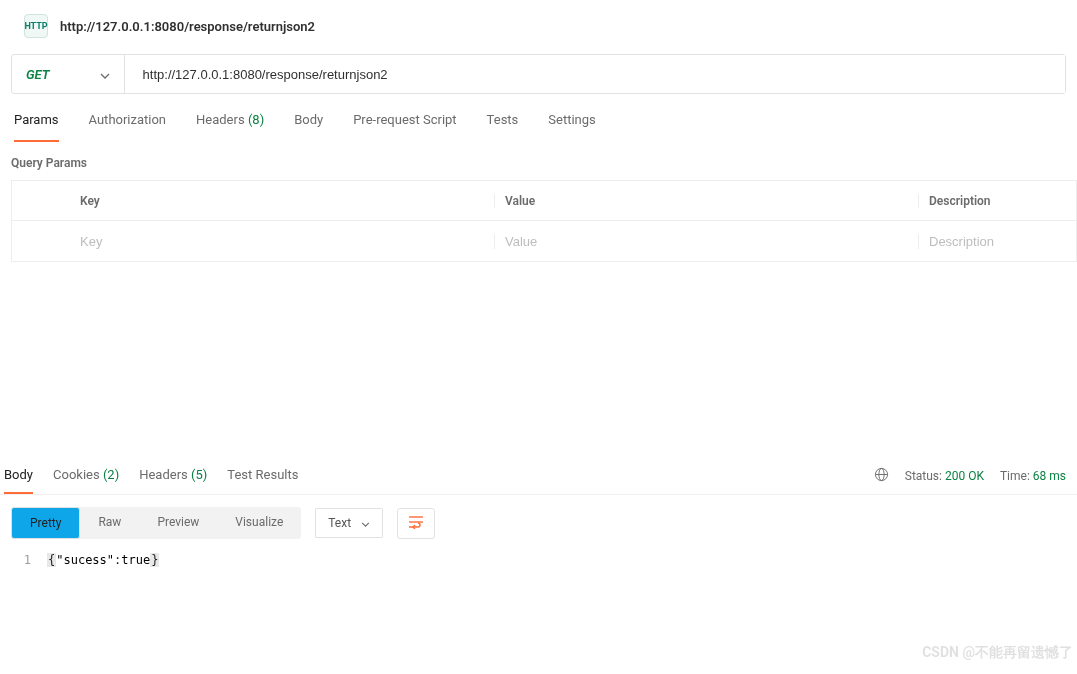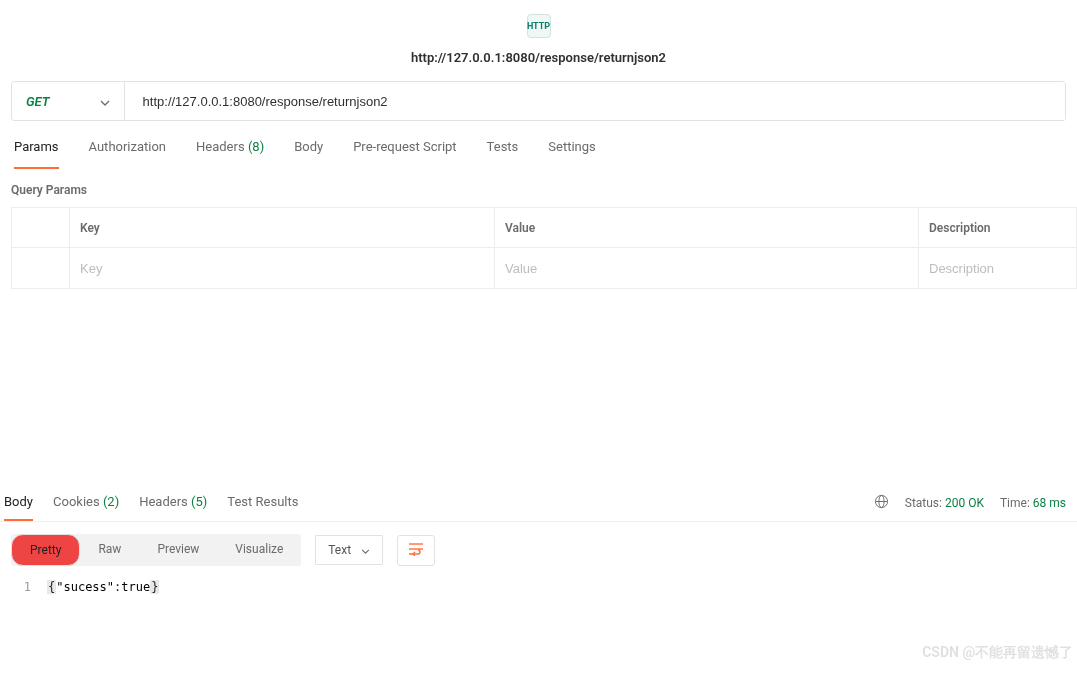--- a/index.html
+++ b/index.html
@@ -1,36 +1,36 @@
 <!DOCTYPE html>
 <html><head>
 <meta charset="utf-8">
 <style>
 * { box-sizing: border-box; margin: 0; padding: 0; }
 body { font-family: -apple-system, BlinkMacSystemFont, "Segoe UI", Roboto, sans-serif; font-size: 13px; color: #212121; background: #fff; width: 1077px; height: 674px; overflow: hidden; position: relative; }
 
-.titlebar { display: flex; align-items: center; padding: 14px 14px 16px 14px; gap: 12px; flex-direction: column; }
+.titlebar { display: flex; align-items: center; padding: 14px 14px 16px 24px; gap: 12px; }
 .http-icon { width: 24px; height: 24px; border: 1px solid #cfe3df; border-radius: 4px; display: flex; align-items: center; justify-content: center; font-size: 9px; font-weight: 700; color: #0a806c; background: #f0f8f6; position: relative; }
 .titlebar-text { font-size: 13px; font-weight: 600; color: #303030; }
 
 .req-row { display: flex; border: 1px solid #e2e2e2; border-radius: 3px; margin: 0 11px; height: 40px; }
 .method-select { display: flex; align-items: center; gap: 50px; padding: 0 14px 0 14px; border-right: 1px solid #e2e2e2; cursor: pointer; font-style: italic; }
 .method-text { color: #0b8244; font-weight: 600; font-size: 13px; }
 .chevron { color: #6b6b6b; }
 .url-input { flex: 1; border: none; outline: none; padding: 0 18px; font-size: 13px; color: #303030; }
 
 .req-tabs { display: flex; gap: 30px; padding: 18px 14px 0 14px; font-size: 13px; color: #6b6b6b; }
 .req-tab { padding-bottom: 13px; cursor: pointer; }
 .req-tab.active { color: #212121; border-bottom: 2px solid #ff6c37; }
 .count { color: #0b8244; }
 
 .section-label { font-size: 12px; color: #6b6b6b; font-weight: 600; padding: 14px 24px 10px 11px; }
 
 .params-table { border: 1px solid #ededed; margin: 0 0 0 11px; }
-.params-row { display: flex; height: 40px; border-bottom: 1px solid #ededed; }
+.params-row { display: flex; height: 40px; border-bottom: 1px solid #ededed; align-items: center; }
 .params-row:last-child { border-bottom: none; }
 .params-cell { border-right: 1px solid #ededed; padding: 0 10px; display: flex; align-items: center; font-size: 13px; }
 .params-cell:last-child { border-right: none; }
 .col-check { width: 58px; }
 .col-key { width: 425px; }
 .col-value { width: 424px; }
 .col-desc { flex: 1; }
 .params-header .params-cell { color: #6b6b6b; font-weight: 600; font-size: 12px; }
 .placeholder-input { border: none; outline: none; width: 100%; font-size: 13px; color: #bdbdbd; }
 .placeholder-input::placeholder { color: #bdbdbd; }
@@ -39,21 +39,21 @@
 .resp-tabs { display: flex; gap: 20px; font-size: 13px; color: #6b6b6b; }
 .resp-tab { padding: 10px 0; cursor: pointer; }
 .resp-tab.active { color: #212121; border-bottom: 2px solid #ff6c37; }
 .resp-meta { display: flex; align-items: center; gap: 16px; font-size: 12px; color: #6b6b6b; }
 .resp-meta .ok { color: #0b8244; }
 .globe-icon { color: #6b6b6b; }
 
 .body-toolbar { display: flex; align-items: center; gap: 14px; padding: 12px 11px 8px 11px; }
 .view-tabs { display: flex; background: #f2f2f2; border-radius: 3px; overflow: hidden; }
 .view-tab { padding: 8px 18px; font-size: 12px; color: #6b6b6b; cursor: pointer; }
-.view-tab.active { background: #ef4444; color: #212121; border: 1px solid #e2e2e2; border-radius: 12px; }
+.view-tab.active { background: #0ea5e9; color: #212121; border: 1px solid #e2e2e2; border-radius: 3px; }
 .lang-select { display: flex; align-items: center; gap: 10px; border: 1px solid #e2e2e2; border-radius: 1px; padding: 7px 12px; font-size: 12px; cursor: pointer; color: #555; }
 .wrap-btn { border: 1px solid #e2e2e2; border-radius: 3px; padding: 6px 10px; cursor: pointer; color: #ff6c37; }
 
 .code-area { padding: 6px 11px; font-family: "SFMono-Regular", Consolas, Menlo, monospace; font-size: 12px; display: flex; }
 .line-no { width: 36px; color: #9e9e9e; text-align: right; padding-right: 16px; user-select: none; }
 .code-line { color: #212121; }
 .brace { background: #e8e8e8; padding: 0 1px; }
 .str { color: #000; }
 .bool { color: #000; }
 

